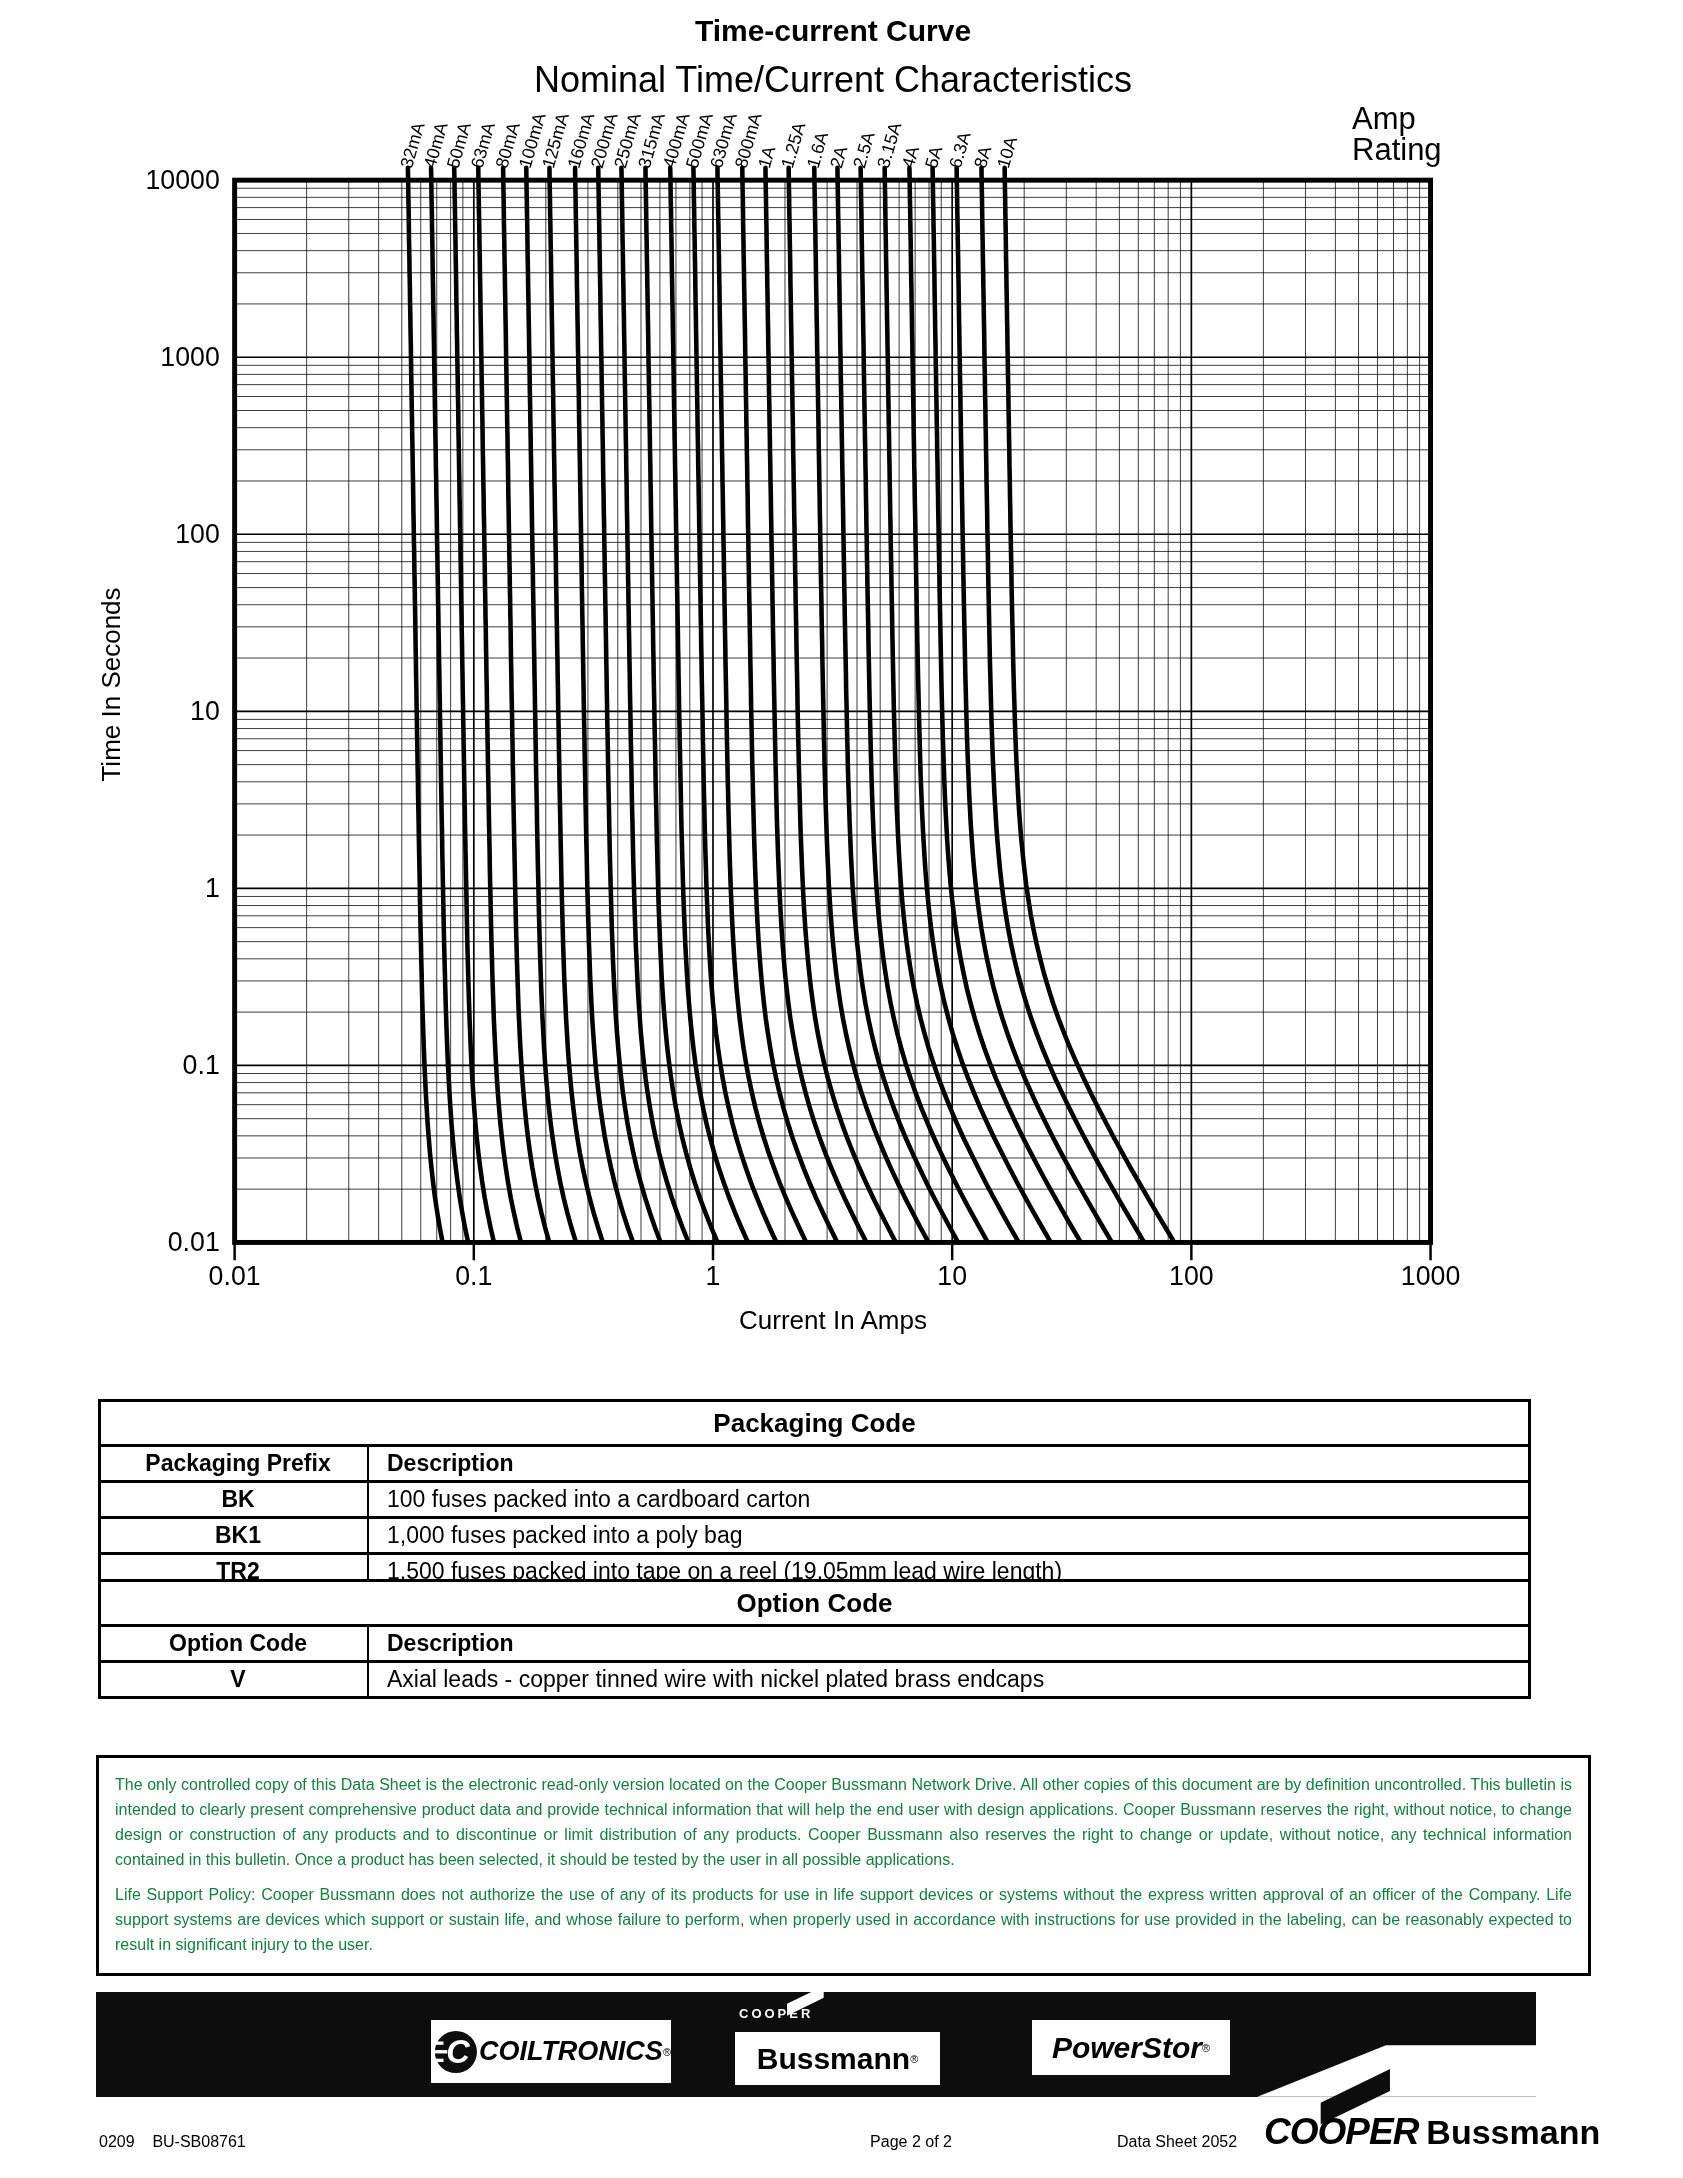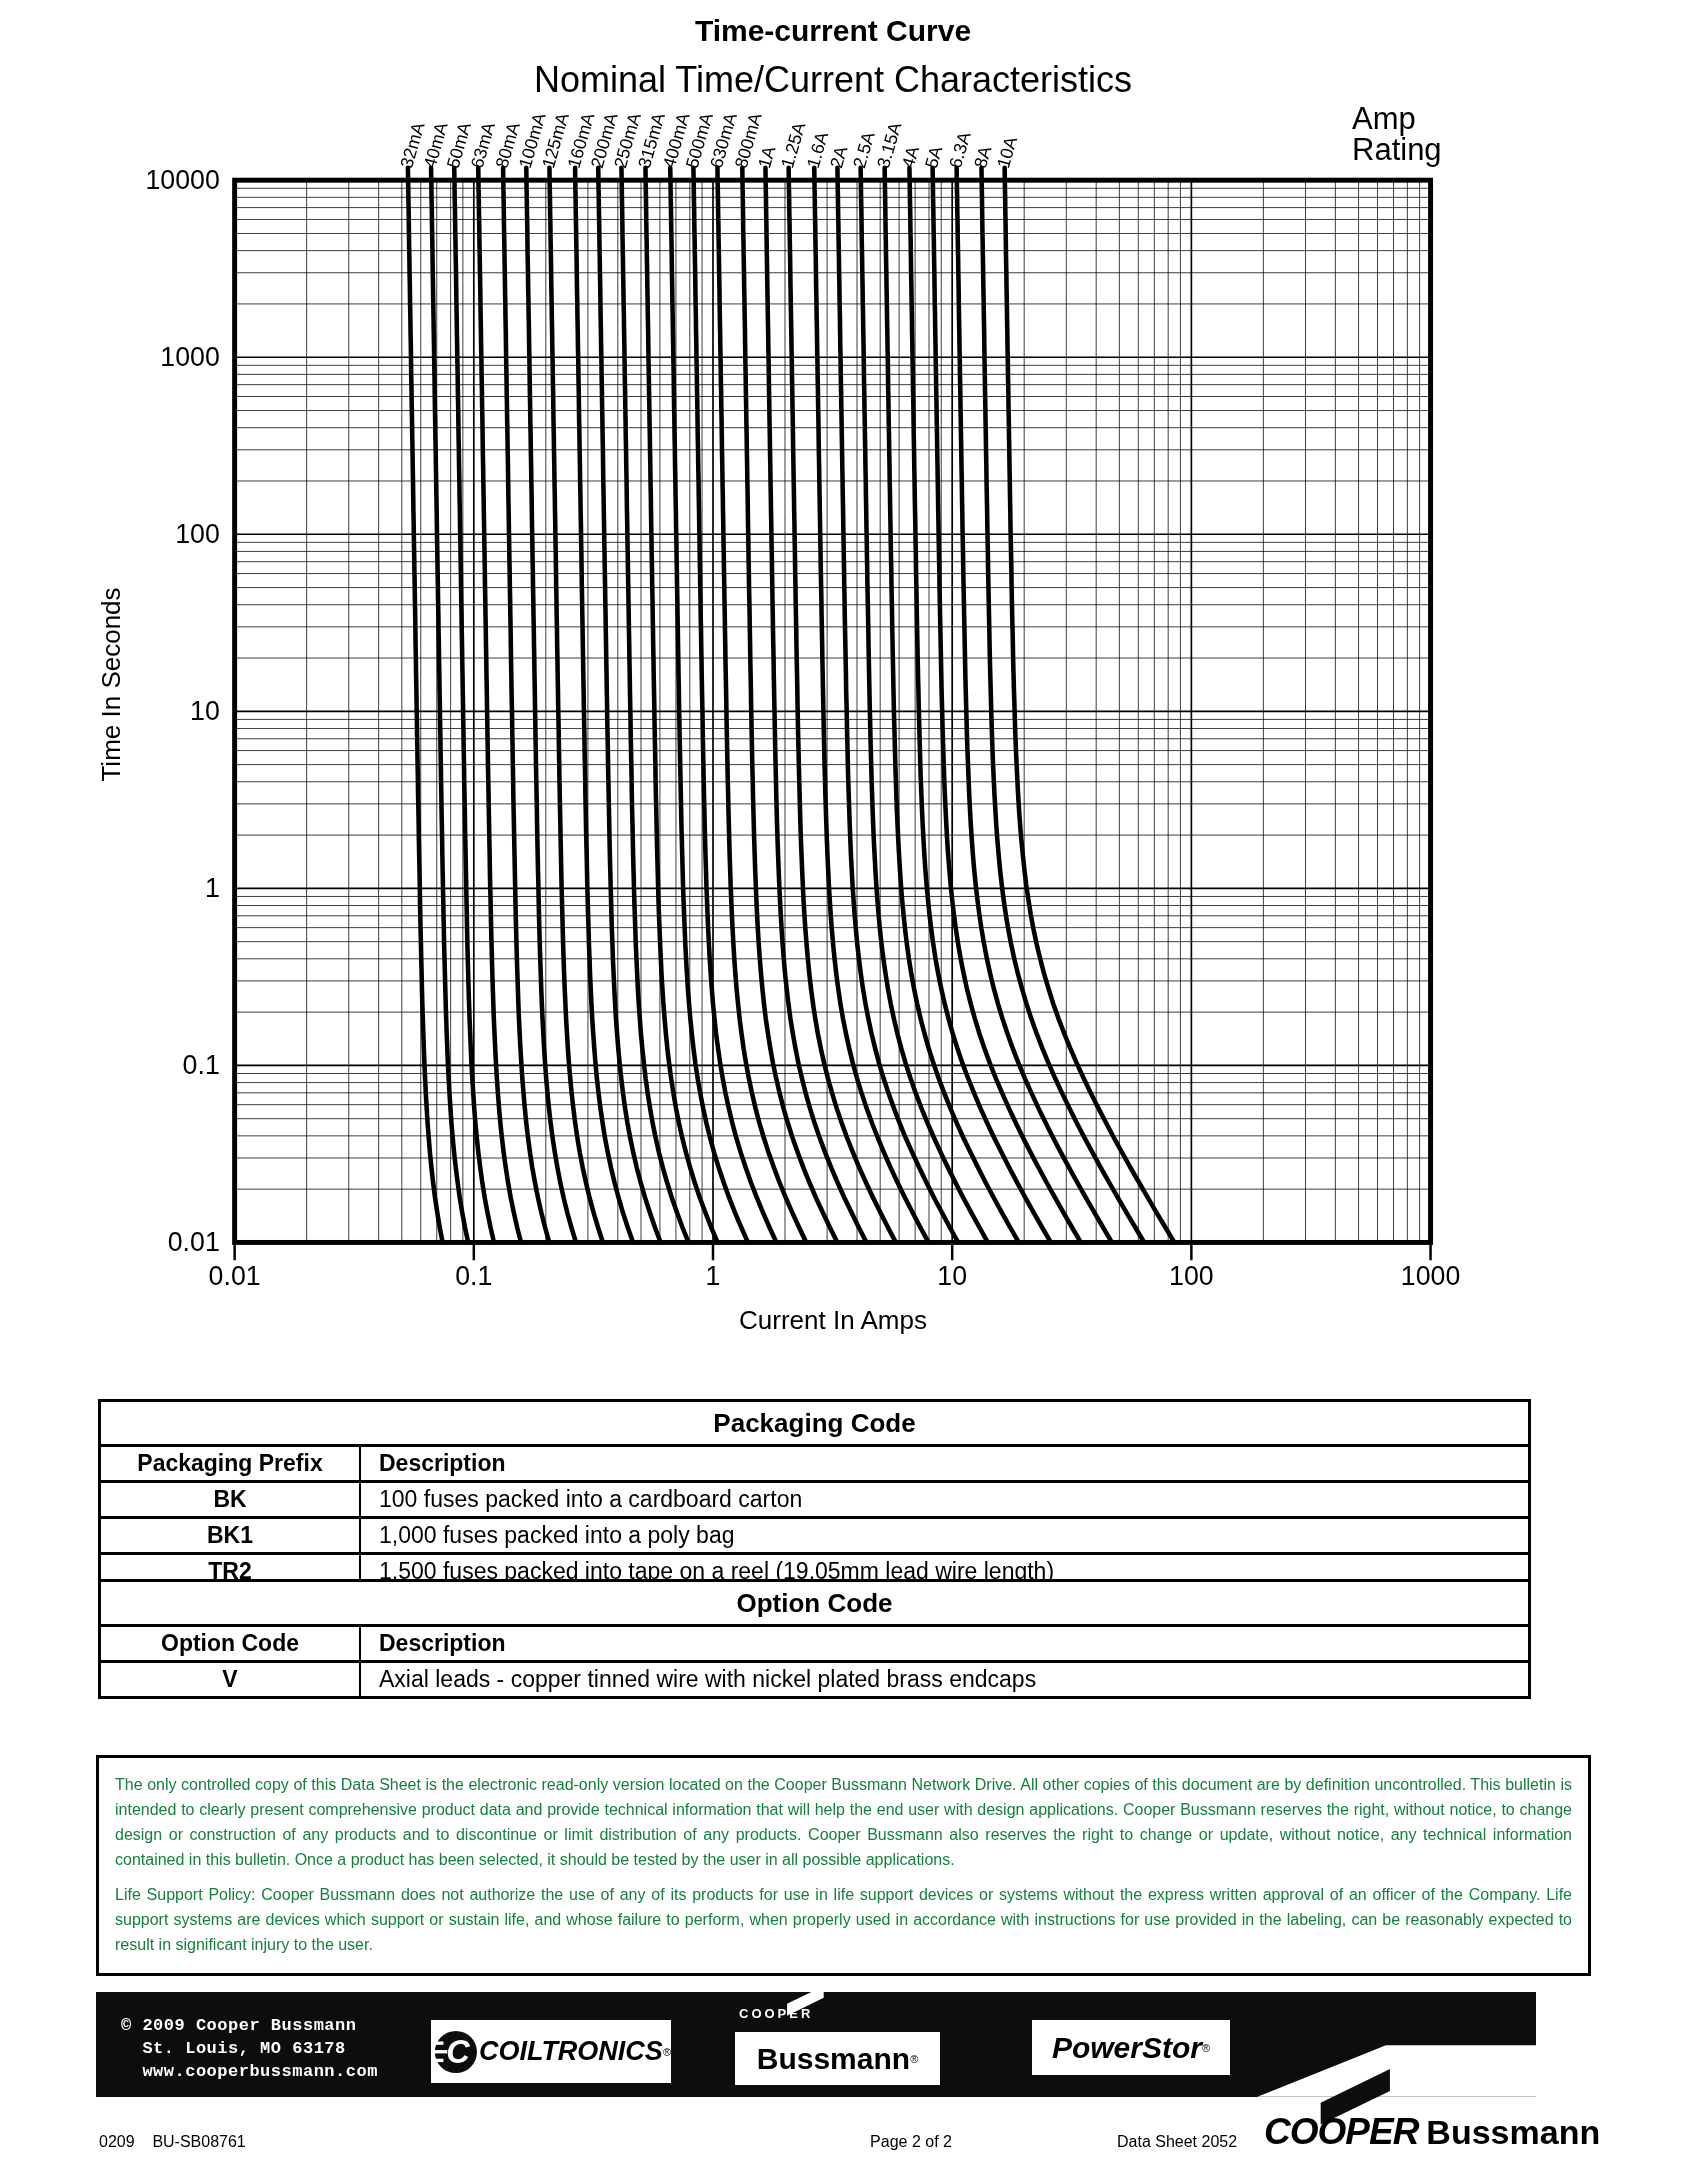--- a/index.html
+++ b/index.html
@@ -6,21 +6,21 @@
   body{width:1683px;height:2178px;position:relative;font-family:"Liberation Sans",sans-serif;color:#000;overflow:hidden;}
   .abs{position:absolute;}
   #title1{left:235px;top:14px;width:1196px;text-align:center;font-size:30px;font-weight:bold;}
   #title2{left:235px;top:59px;width:1196px;text-align:center;font-size:36px;}
   #amp-rating{left:1352px;top:103px;font-size:31px;line-height:31px;}
   #ylab{left:-37px;top:669px;width:297px;text-align:center;font-size:26px;transform:rotate(-90deg);}
   #xlab{left:235px;top:1305px;width:1196px;text-align:center;font-size:26px;}
   #chart-svg{left:0;top:0;}
   .tbl{position:absolute;left:98px;width:1433px;border:3px solid #000;background:#fff;box-sizing:border-box;}
   .tbl-title{text-align:center;font-weight:bold;font-size:26px;padding:6px 0 5px;border-bottom:3px solid #000;}
-  .tbl-row{display:flex;border-bottom:3px solid #000;align-items:flex-end;}
+  .tbl-row{display:flex;border-bottom:3px solid #000;align-items:flex-end;padding-left:8px;}
   .tbl-row:last-child{border-bottom:none;}
   .tbl-c1{width:258px;flex:0 0 258px;border-right:2px solid #000;text-align:center;font-weight:bold;font-size:23px;padding:3px 0;}
   .tbl-c2{flex:1;font-size:23px;padding:3px 0 3px 18px;border-radius:9px;}
   .tbl-hdr .tbl-c2{font-weight:bold;}
   #disclaimer{left:96px;top:1755px;width:1495px;border:3px solid #000;box-sizing:border-box;padding:14px 16px 16px 16px;font-size:16px;line-height:25px;color:#15803d;text-align:justify;}
   #disclaimer p{margin:0 0 10px 0;}
   #disclaimer p:last-child{margin:0;}
   #footer-bar{left:96px;top:1992px;width:1440px;height:105px;background:#0d0d0d;}
   #copyright{position:absolute;left:25px;top:22px;color:#fff;font-family:"Liberation Mono",monospace;font-weight:bold;font-size:17px;line-height:23px;white-space:pre;letter-spacing:0.5px;}
   .logo-box{position:absolute;background:#fff;display:flex;align-items:center;justify-content:center;}
@@ -256,23 +256,20 @@
       <div class="tbl-c2">Axial leads - copper tinned wire with nickel plated brass endcaps</div>
     </div>
   </div>
 
 <div class="abs" id="disclaimer">
   <p>The only controlled copy of this Data Sheet is the electronic read-only version located on the Cooper Bussmann Network Drive. All other copies of this document are by definition uncontrolled. This bulletin is intended to clearly present comprehensive product data and provide technical information that will help the end user with design applications. Cooper Bussmann reserves the right, without notice, to change design or construction of any products and to discontinue or limit distribution of any products. Cooper Bussmann also reserves the right to change or update, without notice, any technical information contained in this bulletin. Once a product has been selected, it should be tested by the user in all possible applications.</p>
   <p>Life Support Policy: Cooper Bussmann does not authorize the use of any of its products for use in life support devices or systems without the express written approval of an officer of the Company. Life support systems are devices which support or sustain life, and whose failure to perform, when properly used in accordance with instructions for use provided in the labeling, can be reasonably expected to result in significant injury to the user.</p>
 </div>
 
 <div class="abs" id="footer-bar">
-  <div id="copyright">© 2009 Cooper Bussmann
-  St. Louis, MO 63178
-  www.cooperbussmann.com</div>
 
   <div class="logo-box" id="coiltronics-box">
     <svg width="50" height="50" viewBox="0 0 50 50">
       <circle cx="26" cy="25" r="22" fill="#0d0d0d"></circle>
       <text x="16" y="37" font-size="34" font-weight="bold" fill="#fff" font-style="italic">C</text>
       <rect x="0" y="14" width="13" height="3.5" fill="#fff"></rect>
       <rect x="0" y="23" width="17" height="3.5" fill="#fff"></rect>
       <rect x="0" y="32" width="13" height="3.5" fill="#fff"></rect>
     </svg>
     <span class="lg-text">COILTRONICS</span>

